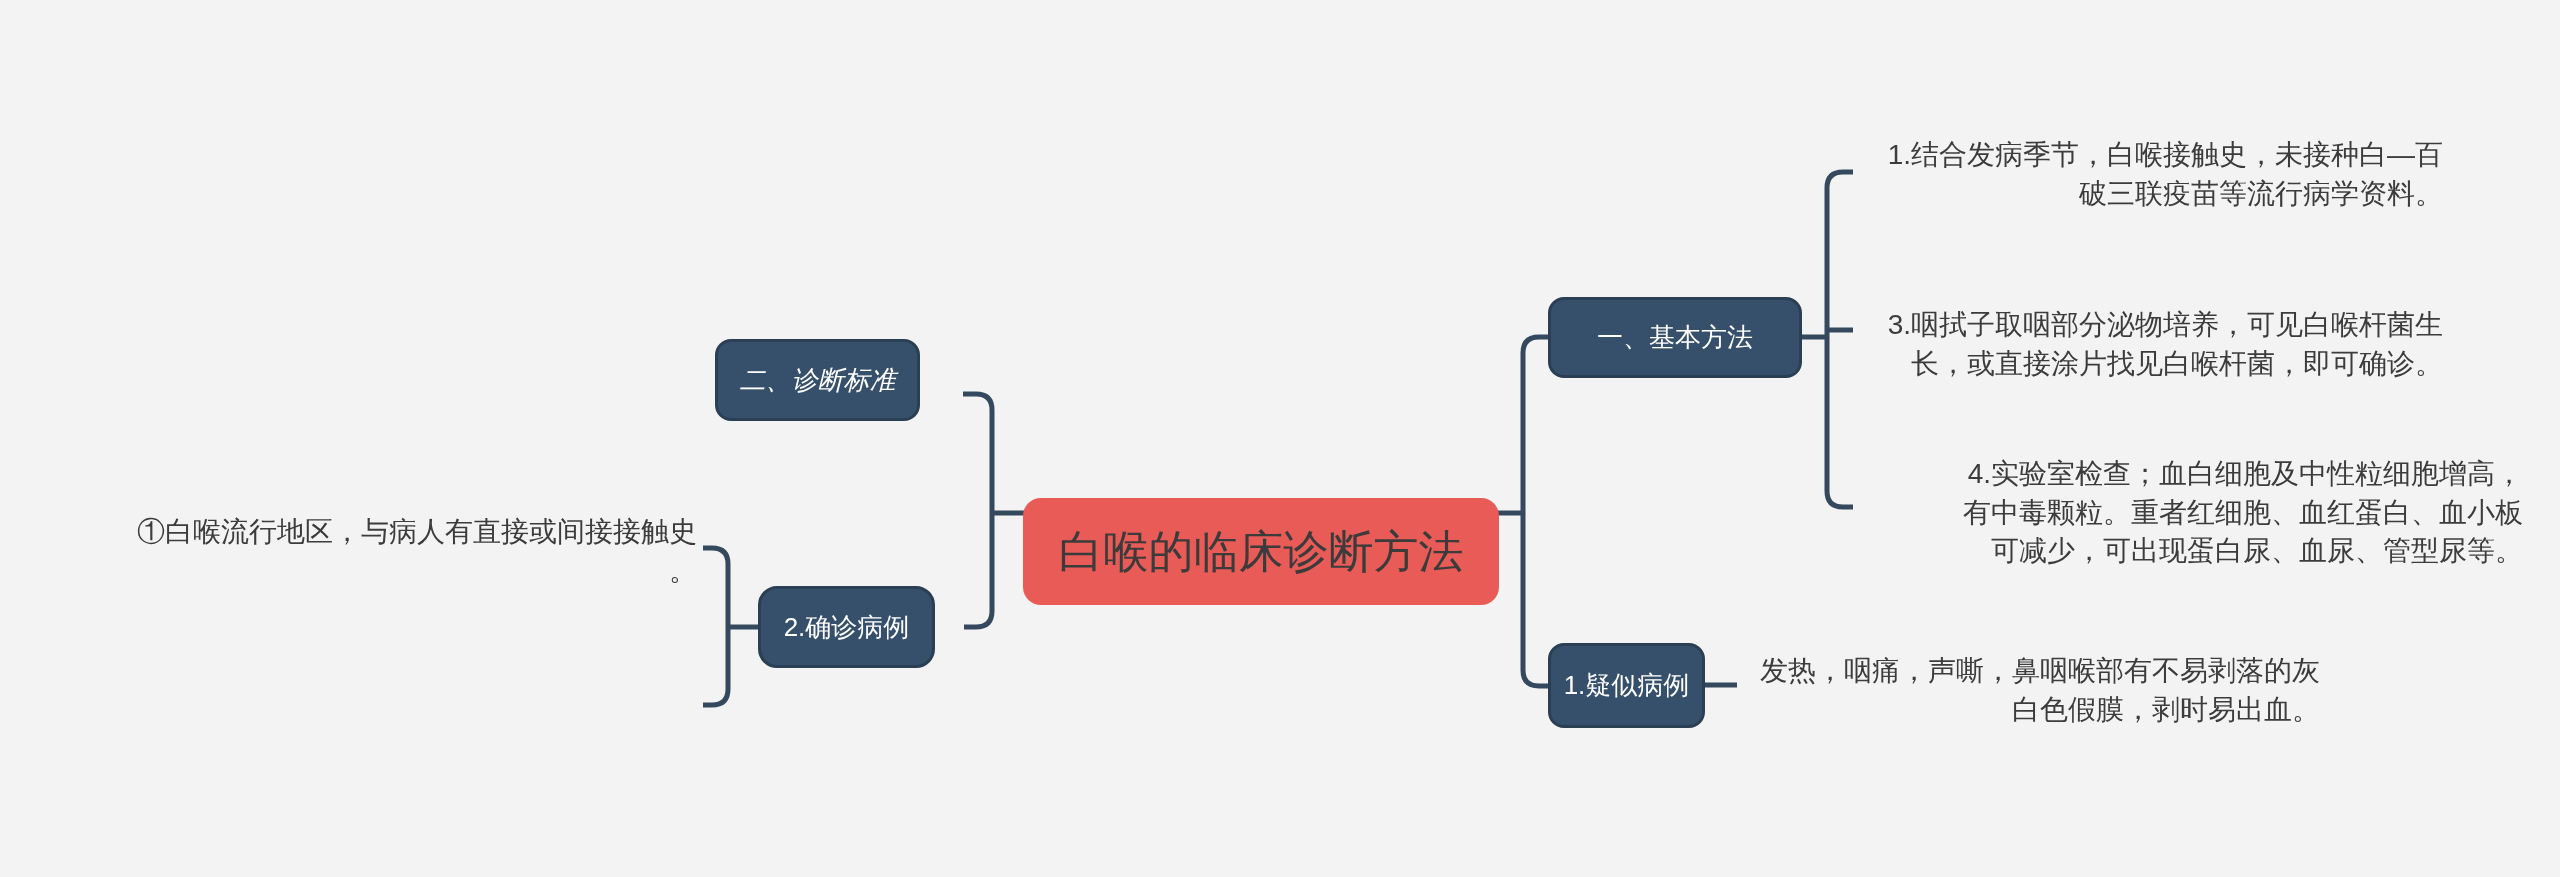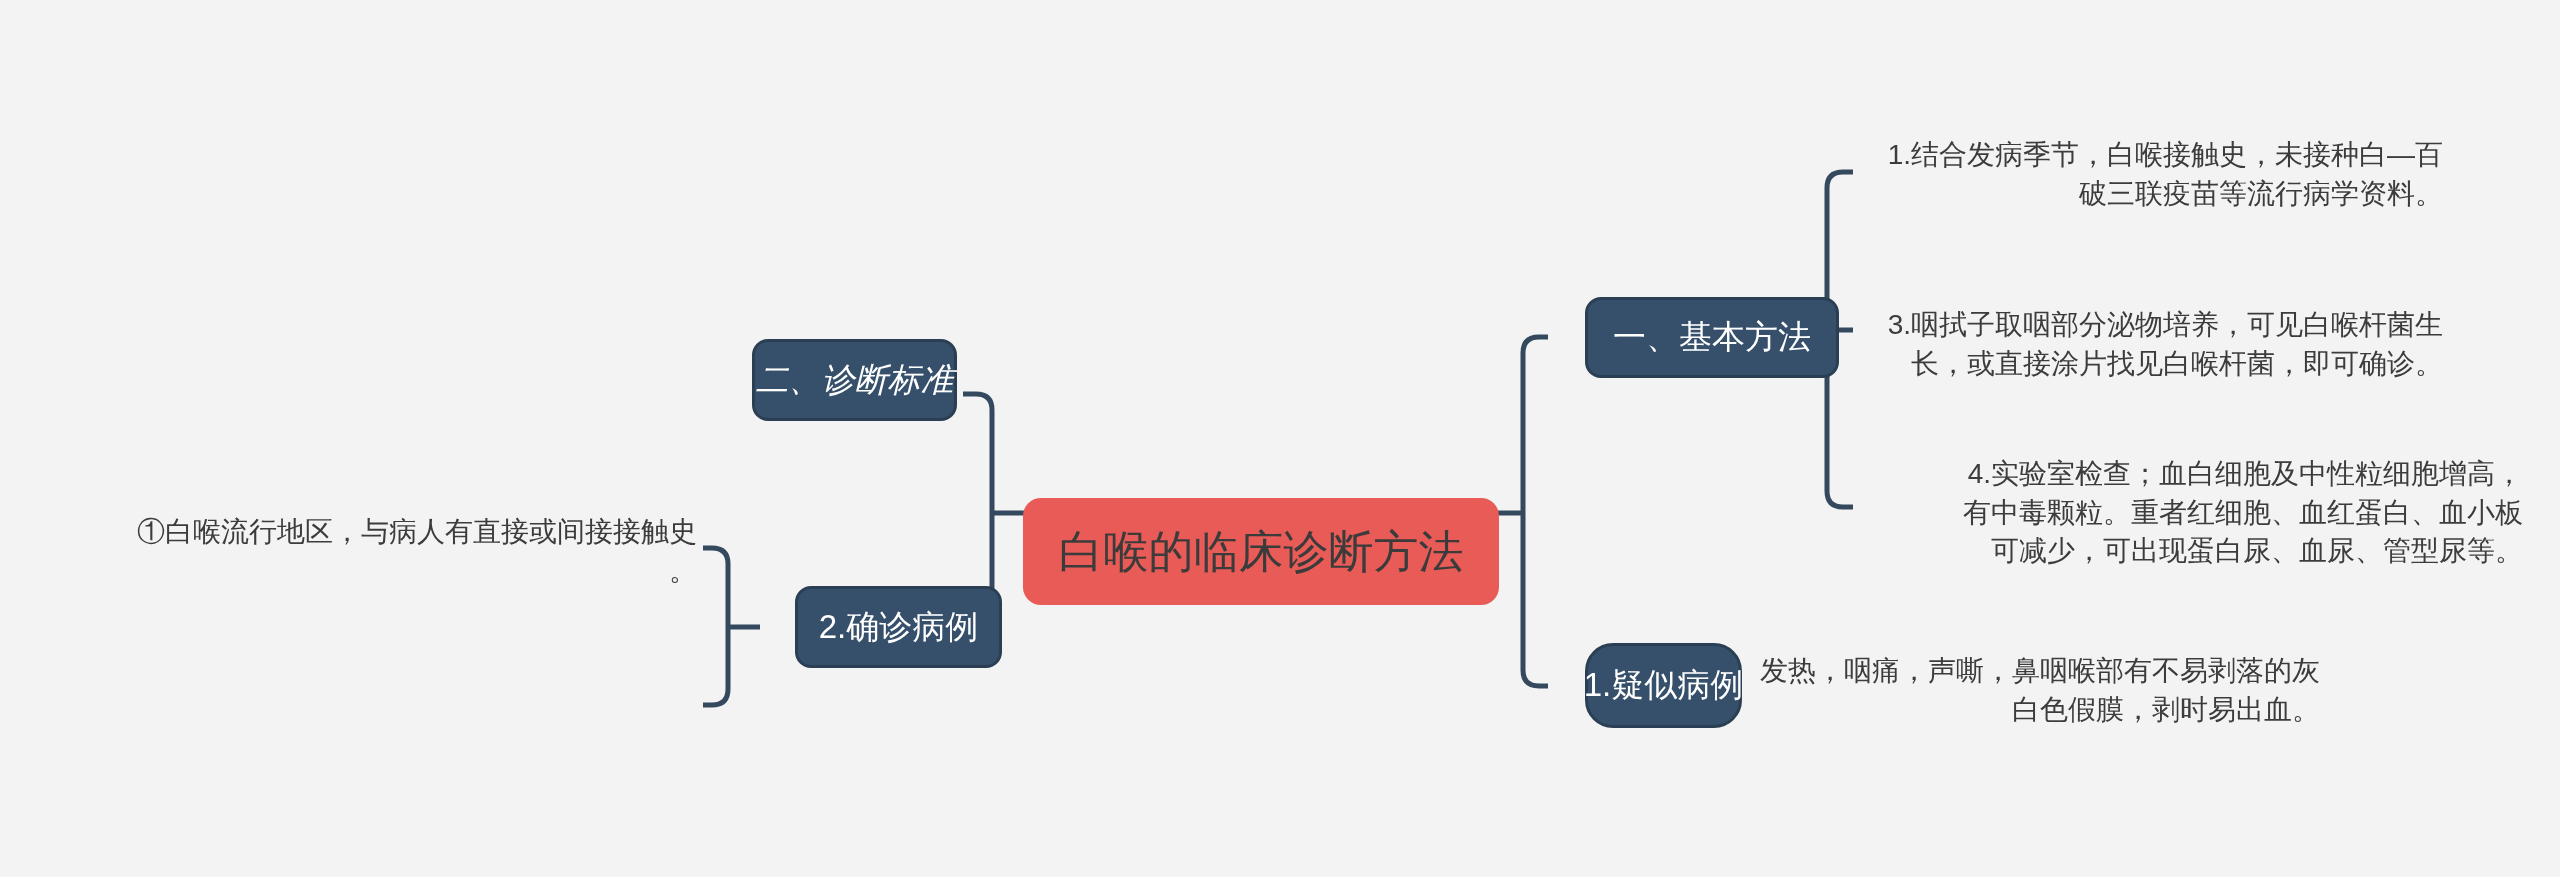--- a/index.html
+++ b/index.html
@@ -17,22 +17,21 @@
     display:flex;align-items:center;justify-content:center;
     box-sizing:border-box;
     white-space:nowrap;
     z-index:2;
   }
   .topic{
     background:var(--node-fill,#344b61);
     border:3px solid var(--node-border,#2a3f53);
     border-radius:16px;
     color:var(--node-text,#ffffff);
-    font-size:33px;
-    margin-left:37px;
+    font-size:26px;
   }
   .root{
     background:var(--root-fill,#e95b57);
     border-radius:18px;
     color:var(--root-text,#3b3b3b);
     font-size:45px;
   }
   .leaf-text{
     position:absolute;
     width:575px;
@@ -58,25 +57,25 @@
     <path d="M 1701 685 L 1737 685"></path>
     <path d="M 1026 513 L 992 513"></path>
     <path d="M 963 394 L 976 394 Q 992 394 992 410 L 992 611 Q 992 627 976 627 L 964 627"></path>
     <path d="M 760 627 L 728 627"></path>
     <path d="M 703 548 L 712 548 Q 728 548 728 564 L 728 689 Q 728 705 712 705 L 703 705"></path>
   </svg>
 
   <div class="leaf-text" style="left:122px;top:513px;">①白喉流行地区，与病人有直接或间接接触史。</div>
 
   <div class="node topic" style="left:715px;top:339px;width:205px;height:82px;font-style:italic;">二、诊断标准</div>
-  <div class="node topic" style="left:758px;top:586px;width:207px;height:82px;">2.确诊病例</div>
+  <div class="node topic" style="left:758px;top:586px;width:177px;height:82px;border-radius:19px;">2.确诊病例</div>
 
   <div class="node root" style="left:1023px;top:460px;width:476px;height:107px;margin-top:38px;">白喉的临床诊断方法</div>
 
   <div class="node topic" style="left:1548px;top:297px;width:254px;height:81px;">一、基本方法</div>
-  <div class="node topic" style="left:1548px;top:643px;width:157px;height:85px;border-radius:28px;">1.疑似病例</div>
+  <div class="node topic" style="left:1548px;top:643px;width:157px;height:85px;">1.疑似病例</div>
 
   <div class="leaf-text" style="left:1868px;top:136px;">1.结合发病季节，白喉接触史，未接种白—百破三联疫苗等流行病学资料。</div>
   <div class="leaf-text" style="left:1868px;top:298px;margin-top:8px;">3.咽拭子取咽部分泌物培养，可见白喉杆菌生长，或直接涂片找见白喉杆菌，即可确诊。</div>
   <div class="leaf-text" style="left:1948px;top:455px;">4.实验室检查；血白细胞及中性粒细胞增高，有中毒颗粒。重者红细胞、血红蛋白、血小板可减少，可出现蛋白尿、血尿、管型尿等。</div>
   <div class="leaf-text" style="left:1745px;top:652px;">发热，咽痛，声嘶，鼻咽喉部有不易剥落的灰白色假膜，剥时易出血。</div>
 
 </div>
 
 </body></html>

